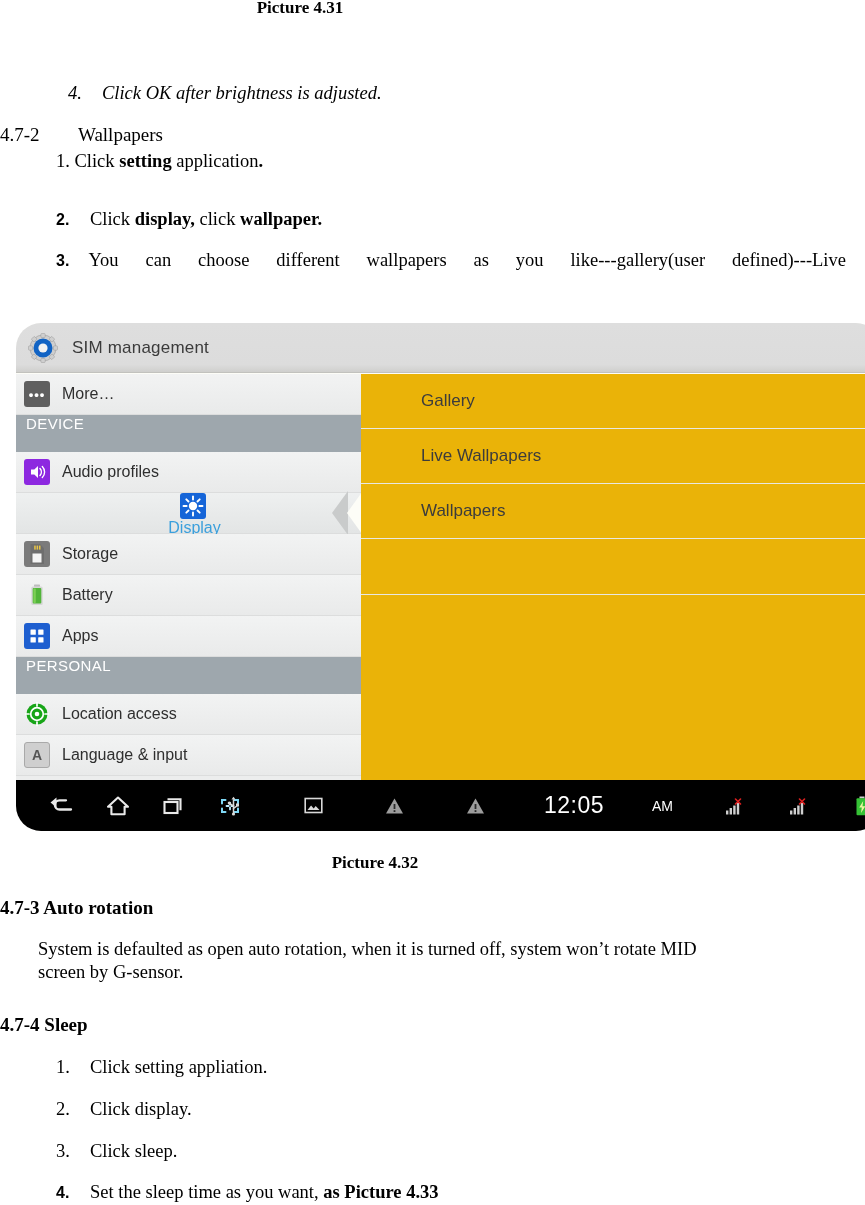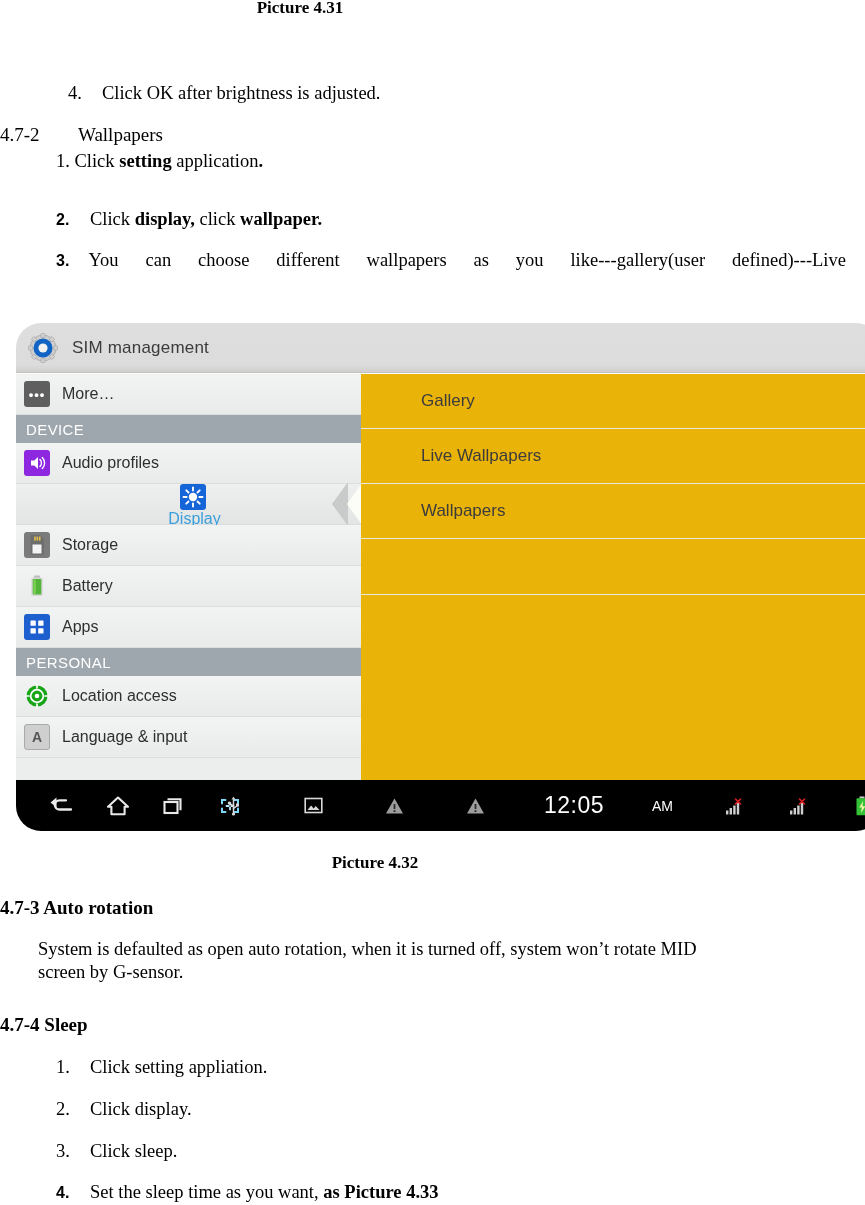--- a/index.html
+++ b/index.html
@@ -39,21 +39,21 @@
     font-family: "Liberation Serif", serif;
   }
   .li-num {
     display: inline-block;
     width: 34px;
     font-family: "Liberation Serif", serif;
   }
   .li-num.sans { font-family: "Liberation Sans", sans-serif; font-weight: bold; font-size: 16px; }
   b { font-weight: bold; }
 
-  .item4-brightness { left: 68px; top: 82px; }
+  .item4-brightness { left: 68px; top: 82px; font-style: italic; }
   .sec-472 { left: 0px; top: 123px; font-size: 19px; }
   .sec-472 .secnum { display: inline-block; width: 78px; }
   .item1-setting { left: 56px; top: 150px; }
   .item2-display { left: 56px; top: 208px; }
   .item3-choose {
     left: 56px; top: 249px; width: 790px;
     text-align: justify;
   }
   .item3-choose .body-ind { display: block; margin-left: 34px; margin-top: 0px; }
 
@@ -126,23 +126,22 @@
     align-items: center;
     background: linear-gradient(to bottom, #f2f3f3 0%, #e9eaea 100%);
     border-bottom: 1px solid #dcdddd;
     box-sizing: border-box;
   }
   .side-row.selected {
     background: linear-gradient(to bottom, #eef0f0 0%, #e3e5e5 100%);
     flex-direction: column;
   }
   .side-head {
-    height: 28px;
+    height: 37px;
     display: flex;
-    align-items: center;
     background: #9ea7ad;
     color: #ffffff;
     font-size: 15px;
     letter-spacing: .4px;
     padding-left: 10px;
     box-sizing: border-box;
   }
   .side-icon {
     width: 26px; height: 26px;
     margin-left: 8px;

